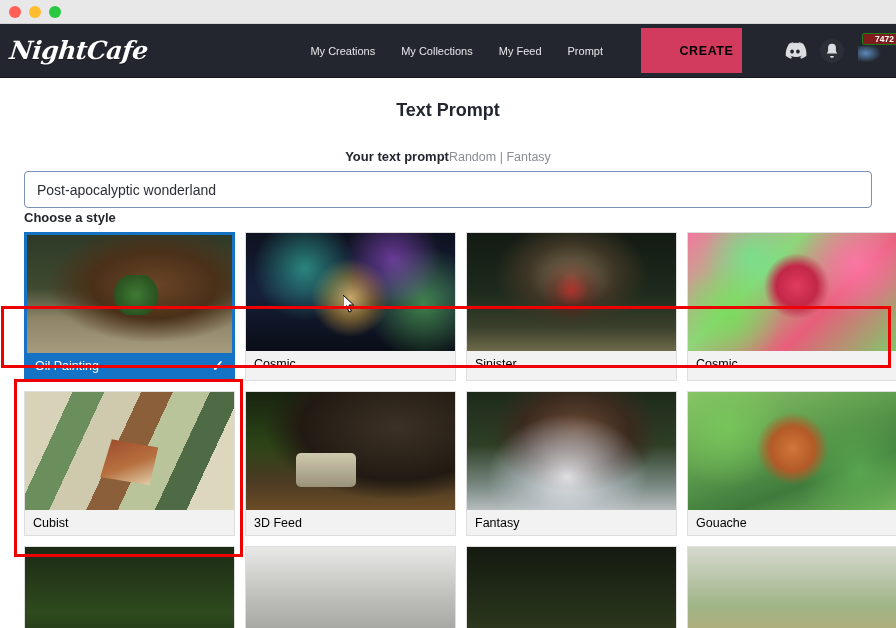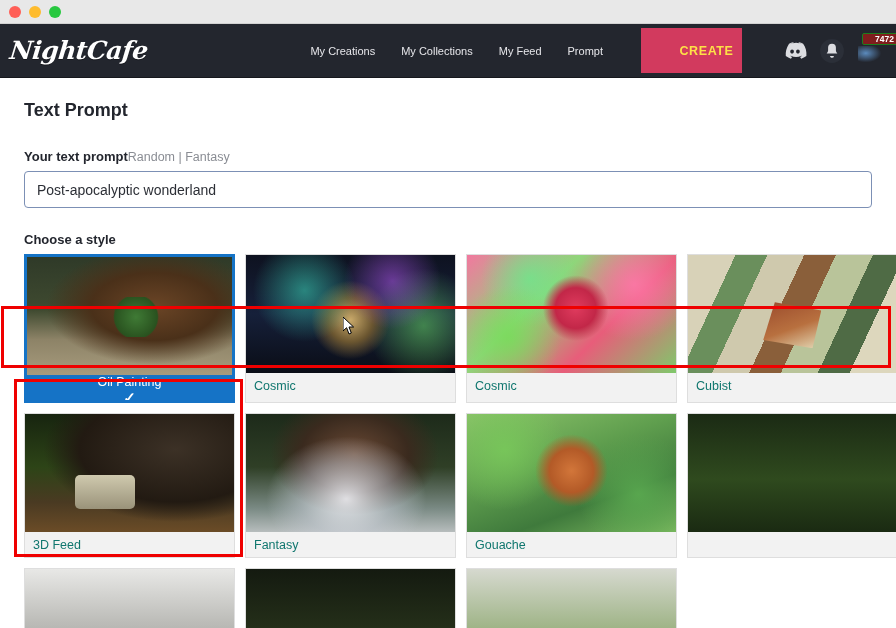--- a/index.html
+++ b/index.html
@@ -53,21 +53,21 @@
     height: 100%;
   }
   .nav-link {
     color: #e6e6ea;
     font-size: 11px;
     text-decoration: none;
     white-space: nowrap;
   }
   .create-btn {
     background: #d23a5e;
-    color: #fde047;
+    color: #000000;
     font-size: 12.5px;
     font-weight: bold;
     letter-spacing: .6px;
     border: none;
     width: 101px;
     height: 45px;
     margin-left: 12px;
     cursor: pointer;
     font-family: "Liberation Sans", sans-serif;
     padding-left: 30px;
@@ -100,27 +100,28 @@
     border-radius: 2px;
     line-height: 1;
     border: 1px solid #1d7d1d;
   }
 
   
   .page { padding: 0 24px; background: #fff; }
   .page-title {
     font-size: 18px; font-weight: bold; color: #23262e;
     margin-top: 22px;
+    text-align: center;
   }
   .page-sub {
     font-size: 13px; color: #6e7179; margin-top: 9px;
   }
 
   .prompt-label-row {
-    display: flex; align-items: flex-end; justify-content: flex-start;
+    display: flex; align-items: flex-end; justify-content: center;
     margin-top: 28px;
   }
   .prompt-label { font-size: 13px; font-weight: bold; color: #23262e; }
   .prompt-actions { font-size: 12.5px; color: #8a8d94; }
   .prompt-actions a { color: #8a8d94; text-decoration: none; }
 
   
   .redbox {
     position: absolute;
     border: 3px solid #ef0000;
@@ -139,21 +140,21 @@
     padding: 0 12px;
     font-size: 14px;
     color: #2c2f36;
     font-family: "Liberation Sans", sans-serif;
     outline: none;
     background: #fff;
   }
 
   .style-heading {
     font-size: 13px; font-weight: bold; color: #23262e;
-    margin-top: 24px; margin-bottom: 7px;
+    margin-top: 2px; margin-bottom: 7px;
   }
 
   .style-grid {
     display: grid;
     grid-template-columns: repeat(4, 211px);
     gap: 10px 10px;
   }
   .style-card {
     background: #f2f2f2;
     border: 1px solid #dedede;
@@ -165,23 +166,23 @@
     background: #1573c6;
   }
   .thumb { width: 100%; height: 118px; display: block; position: relative; overflow: hidden; }
   .card-label-row {
     height: 25px;
     display: flex;
     align-items: center;
     justify-content: space-between;
     padding: 0 8px;
     font-size: 12.5px;
-    color: #0f766e;
-  }
-  .style-card.selected .card-label-row { color: #ffffff; flex-direction: column; }
+    color: #000000;
+  }
+  .style-card.selected .card-label-row { color: #ffffff; }
   .check { font-size: 15px; font-weight: bold; color: #fff; }
 
   
   .art { position: absolute; inset: 0; }
   .art-oil {
     background:
       radial-gradient(ellipse at 62% 42%, #6b4526 0%, #4a3019 35%, rgba(0,0,0,0) 60%),
       linear-gradient(to bottom, #2f3a28 0%, #3f4a30 45%, #8d8367 70%, #a79b7d 100%);
   }
   .art-oil::after {
@@ -336,20 +337,28 @@
           <span class="art art-cosmic"></span>
           <svg class="cursor-ptr" style="left:97px;top:62px;" viewBox="0 0 12 18">
             <path d="M0 0 L0 14 L3.6 10.7 L6 17 L8.3 16 L6 10 L10.6 10 Z" fill="#fff" stroke="#000" stroke-width="1"></path>
           </svg>
         </span>
         <div class="card-label-row">
           <span>Cosmic</span>
         </div>
       </div>
 
+      <div class="style-card">
+        <span class="thumb">
+            <span class="art art-sinister"></span>
+          </span>
+        <div class="card-label-row">
+          <span>Sinister</span>
+        </div>
+      </div>
 
       <div class="style-card">
         <span class="thumb">
             <span class="art art-candy"></span>
           </span>
         <div class="card-label-row">
           <span>Cosmic</span>
         </div>
       </div>
 

